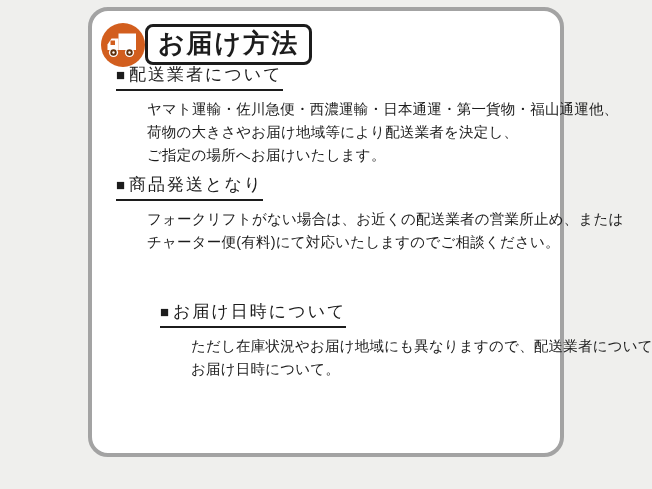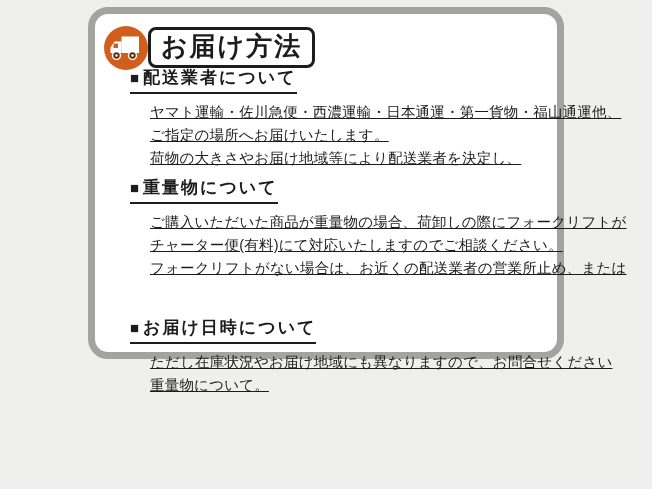--- a/index.html
+++ b/index.html
@@ -7,24 +7,24 @@
     width: 652px; height: 489px;
     background: #efefed;
     position: relative;
     overflow: hidden;
     font-family: "Liberation Sans", sans-serif;
     color: #1c1c1c;
   }
   .frame {
     position: absolute;
     left: 88px; top: 7px;
-    width: 476px; height: 352px;
+    width: 476px; height: 450px;
     box-sizing: border-box;
     background: #ffffff;
-    border: 7px solid #a3a3a3;
+    border: 4px solid #a3a3a3;
     border-radius: 20px;
   }
   .truck-badge {
     position: absolute;
     left: 9px; top: 12px;
     width: 44px; height: 44px;
   }
   .title-box {
     position: absolute;
     left: 53px; top: 13px;
@@ -38,42 +38,42 @@
     white-space: nowrap;
     background: #fff;
   }
   .section {
     position: absolute;
     left: 0;
     width: 100%;
   }
   .section-1 { top: 52px; }
   .section-2 { top: 162px; }
-  .section-3 { top: 302px; }
+  .section-3 { top: 289px; padding-left: 44px; }
   .section-heading {
     display: inline-block;
-    margin-left: 35px;
+    margin-left: 24px;
     font-size: 17px;
-    font-weight: bold;
+    font-weight: normal;
     letter-spacing: 2px;
     border-bottom: 2px solid #1c1c1c;
     padding-bottom: 3px;
     white-space: nowrap;
   }
   .section-heading .bullet {
     font-size: 15px;
     margin-right: 2px;
   }
   .section-body {
     margin: 7px 0 0 55px;
     font-size: 14.5px;
     line-height: 23px;
     letter-spacing: 0.2px;
   }
-  .body-line { white-space: nowrap; text-decoration: underline; }
+  .body-line { white-space: nowrap; }
 </style>
 </head>
 <body>
 
 <div class="frame">
 
   <span class="truck-badge">
     <svg width="44" height="44" viewBox="0 0 44 44" aria-hidden="true">
       <circle cx="22" cy="22" r="22" fill="#d25e1e"></circle>
       <rect x="17.5" y="10.5" width="17.5" height="16.5" fill="#ffffff"></rect>
@@ -89,39 +89,38 @@
   </span>
 
   <div class="title-box">お届け方法</div>
 
   <div class="section section-1">
     <div class="section-heading">
       <span class="bullet">■</span><span>配送業者について</span>
     </div>
     <div class="section-body">
       <div class="body-line">ヤマト運輸・佐川急便・西濃運輸・日本通運・第一貨物・福山通運他、</div>
+      <div class="body-line">荷物の大きさやお届け地域等により配送業者を決定し、</div>
       <div class="body-line">ご指定の場所へお届けいたします。</div>
-      <div class="body-line">荷物の大きさやお届け地域等により配送業者を決定し、</div>
     </div>
   </div>
 
   <div class="section section-2">
     <div class="section-heading">
-      <span class="bullet">■</span><span>重量物について</span>
+      <span class="bullet">■</span><span>商品発送となり</span>
     </div>
     <div class="section-body">
-      <div class="body-line">ご購入いただいた商品が重量物の場合、荷卸しの際にフォークリフトが</div>
+      <div class="body-line">フォークリフトがない場合は、お近くの配送業者の営業所止め、または</div>
       <div class="body-line">チャーター便(有料)にて対応いたしますのでご相談ください。</div>
-      <div class="body-line">フォークリフトがない場合は、お近くの配送業者の営業所止め、または</div>
     </div>
   </div>
 
   <div class="section section-3">
     <div class="section-heading">
       <span class="bullet">■</span><span>お届け日時について</span>
     </div>
     <div class="section-body">
-      <div class="body-line">ただし在庫状況やお届け地域にも異なりますので、お問合せください</div>
-      <div class="body-line">重量物について。</div>
+      <div class="body-line">ただし在庫状況やお届け地域にも異なりますので、配送業者について</div>
+      <div class="body-line">お届け日時について。</div>
     </div>
   </div>
 
 </div>
 
 </body></html>

